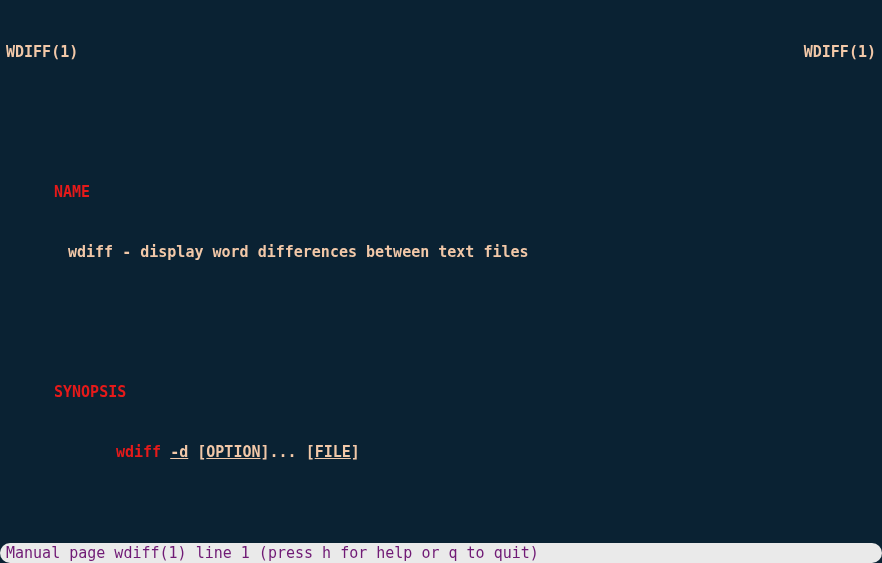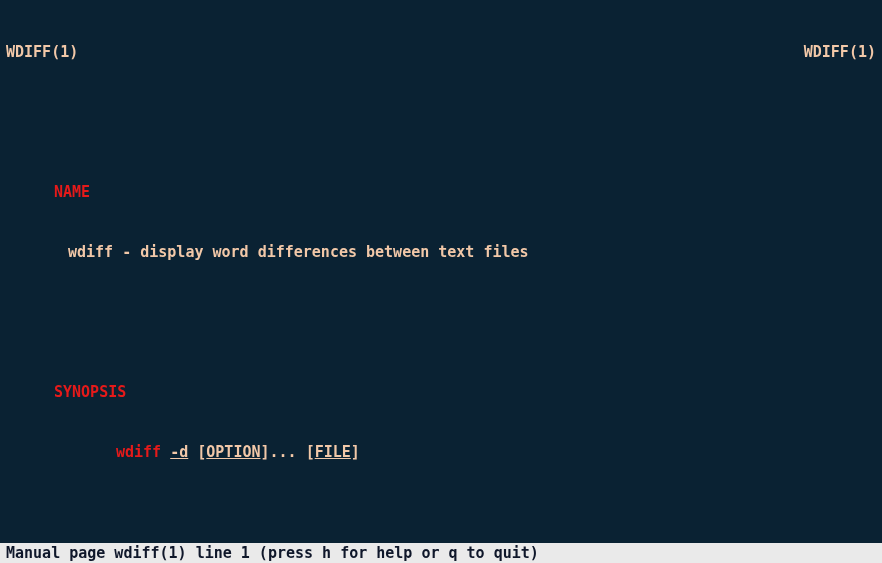--- a/index.html
+++ b/index.html
@@ -33,27 +33,28 @@
   .norm { color: #f2c8a8; }
   .u { text-decoration: underline; }
   .indent1 { padding-left: 62px; }
   .row { height: 20px; }
   .statusbar {
     position: absolute;
     left: 0;
     bottom: 0;
     width: 100%;
     background: #eaeaea;
-    color: #0f172a;
-    font-weight: bold;
+    color: #701a75;
+    font-weight: normal;
     padding: 0 6px;
     height: 20px;
     line-height: 20px;
     box-sizing: border-box;
     white-space: pre;
+    border-radius: 10px;
   }
 </style>
 </head>
 <body>
 
 <div class="screen">
   <div class="content">
     <div class="hdr row">
       <span>WDIFF(1)</span>
       <span>WDIFF(1)</span>

